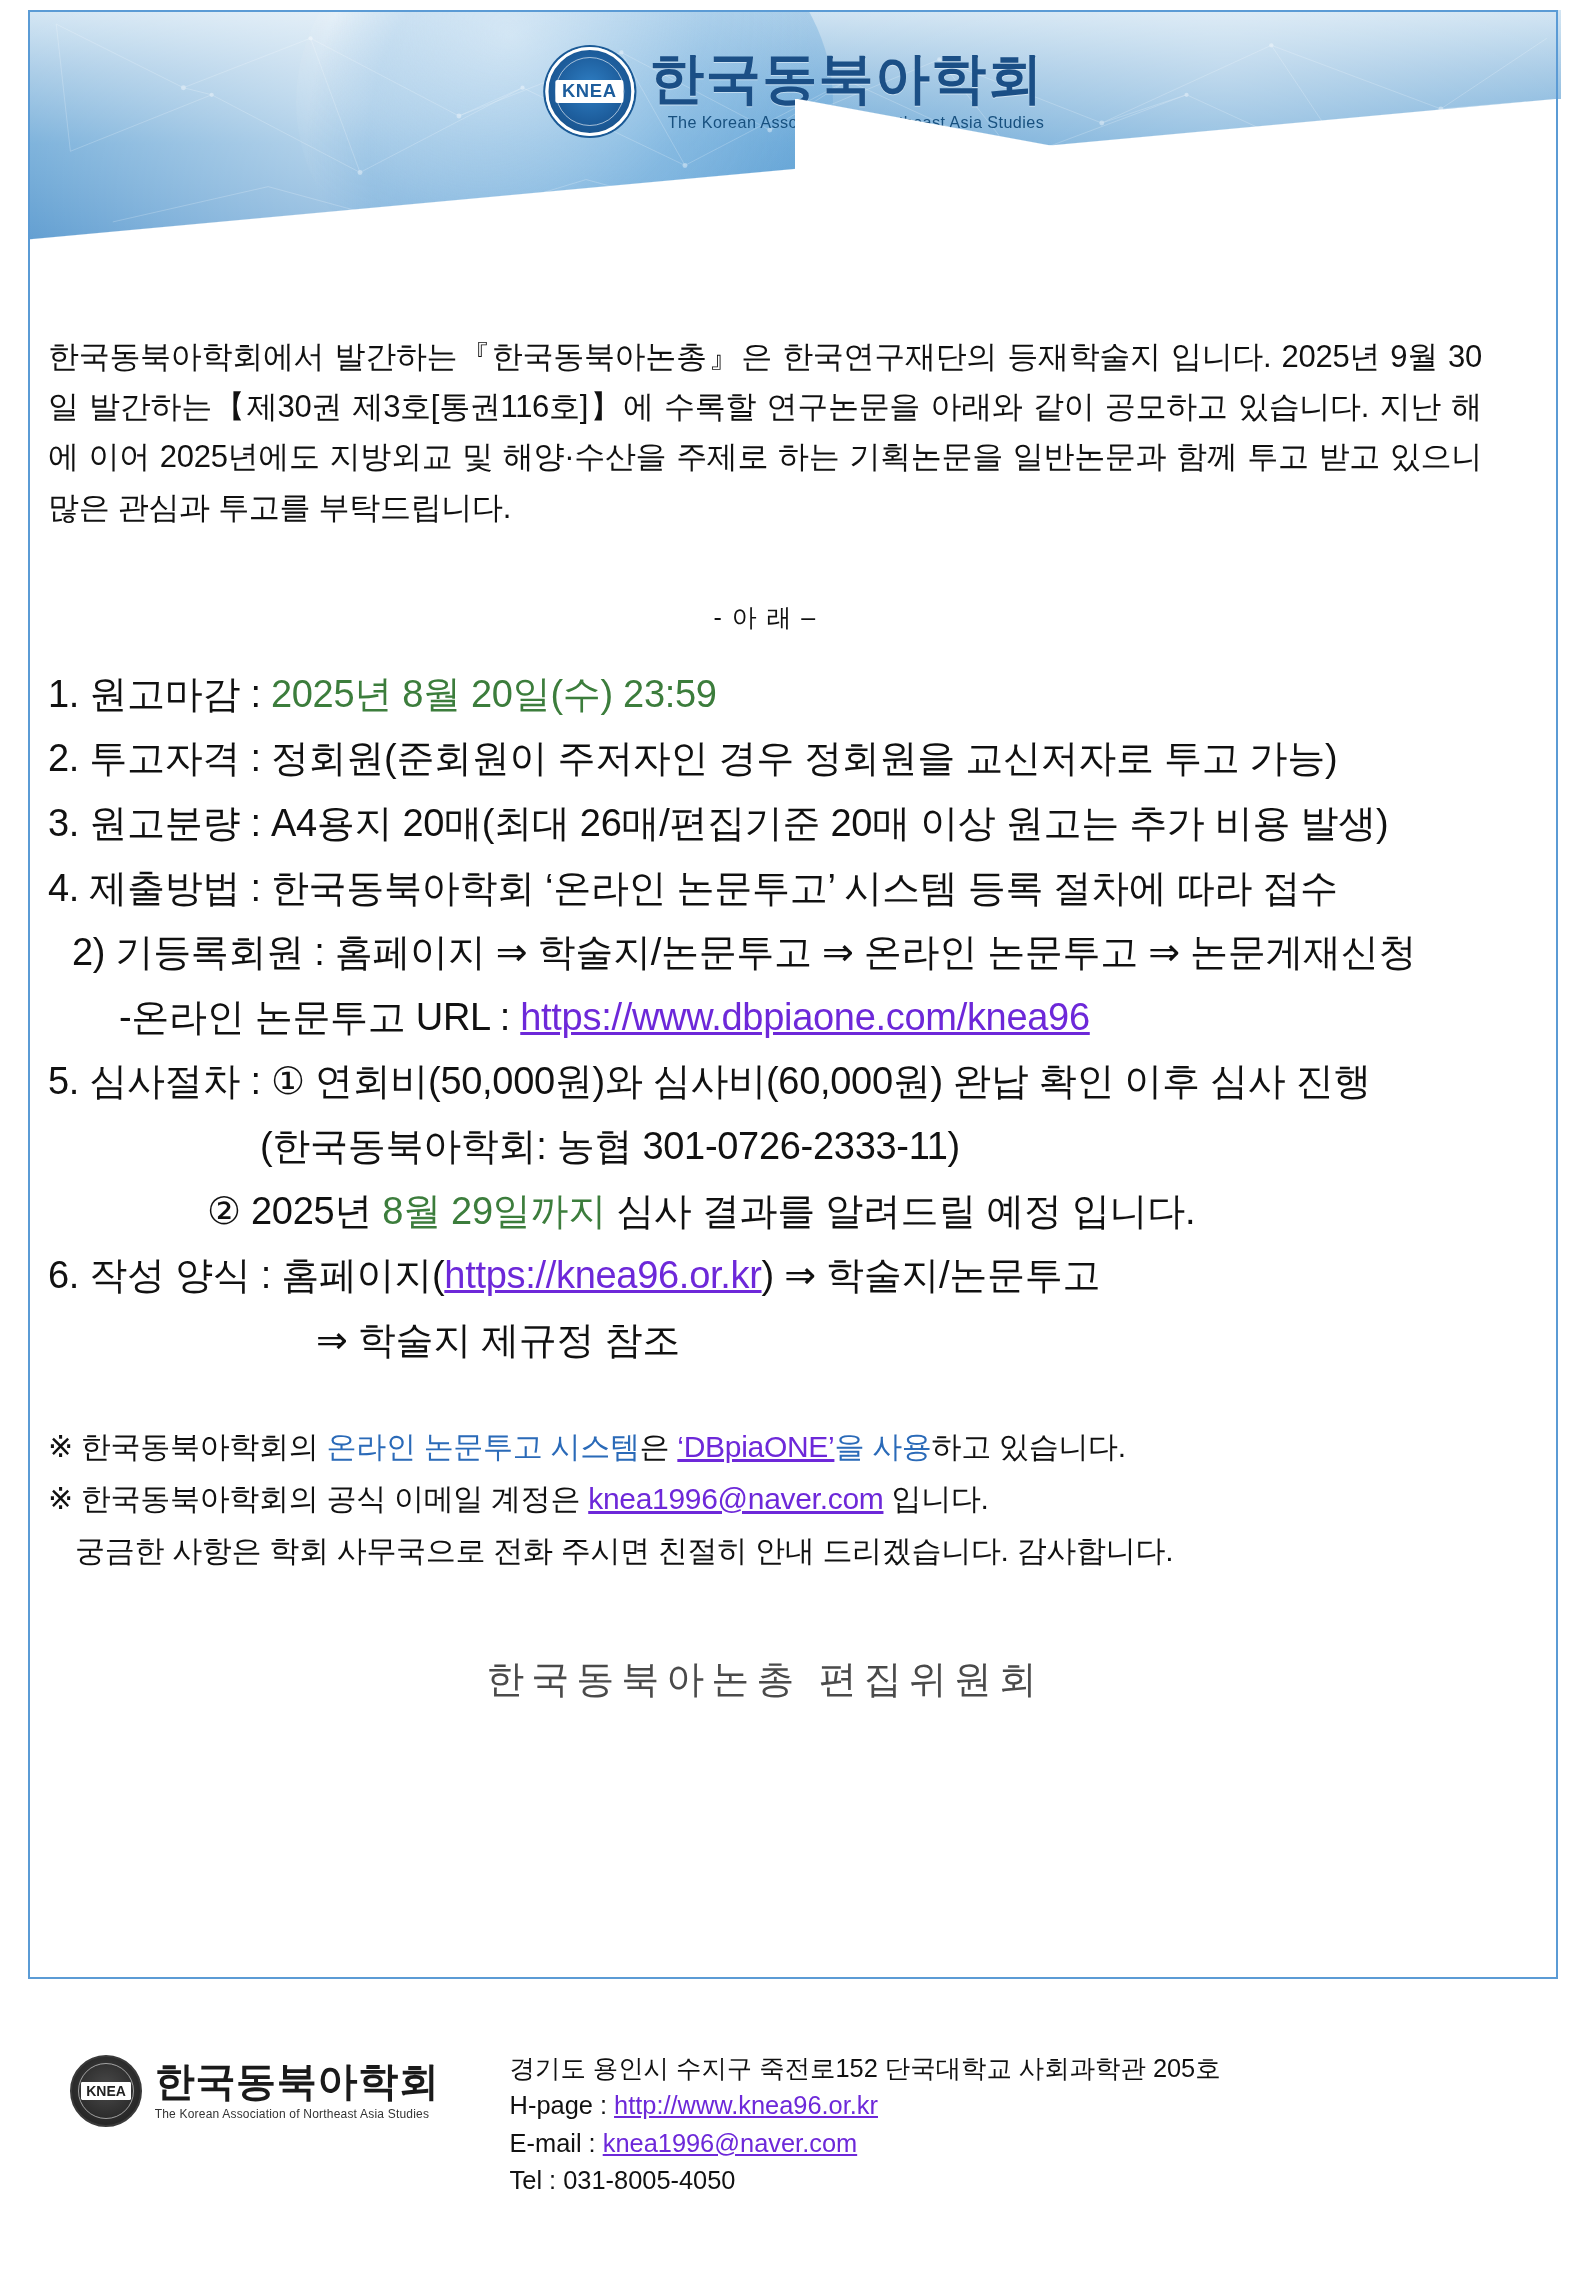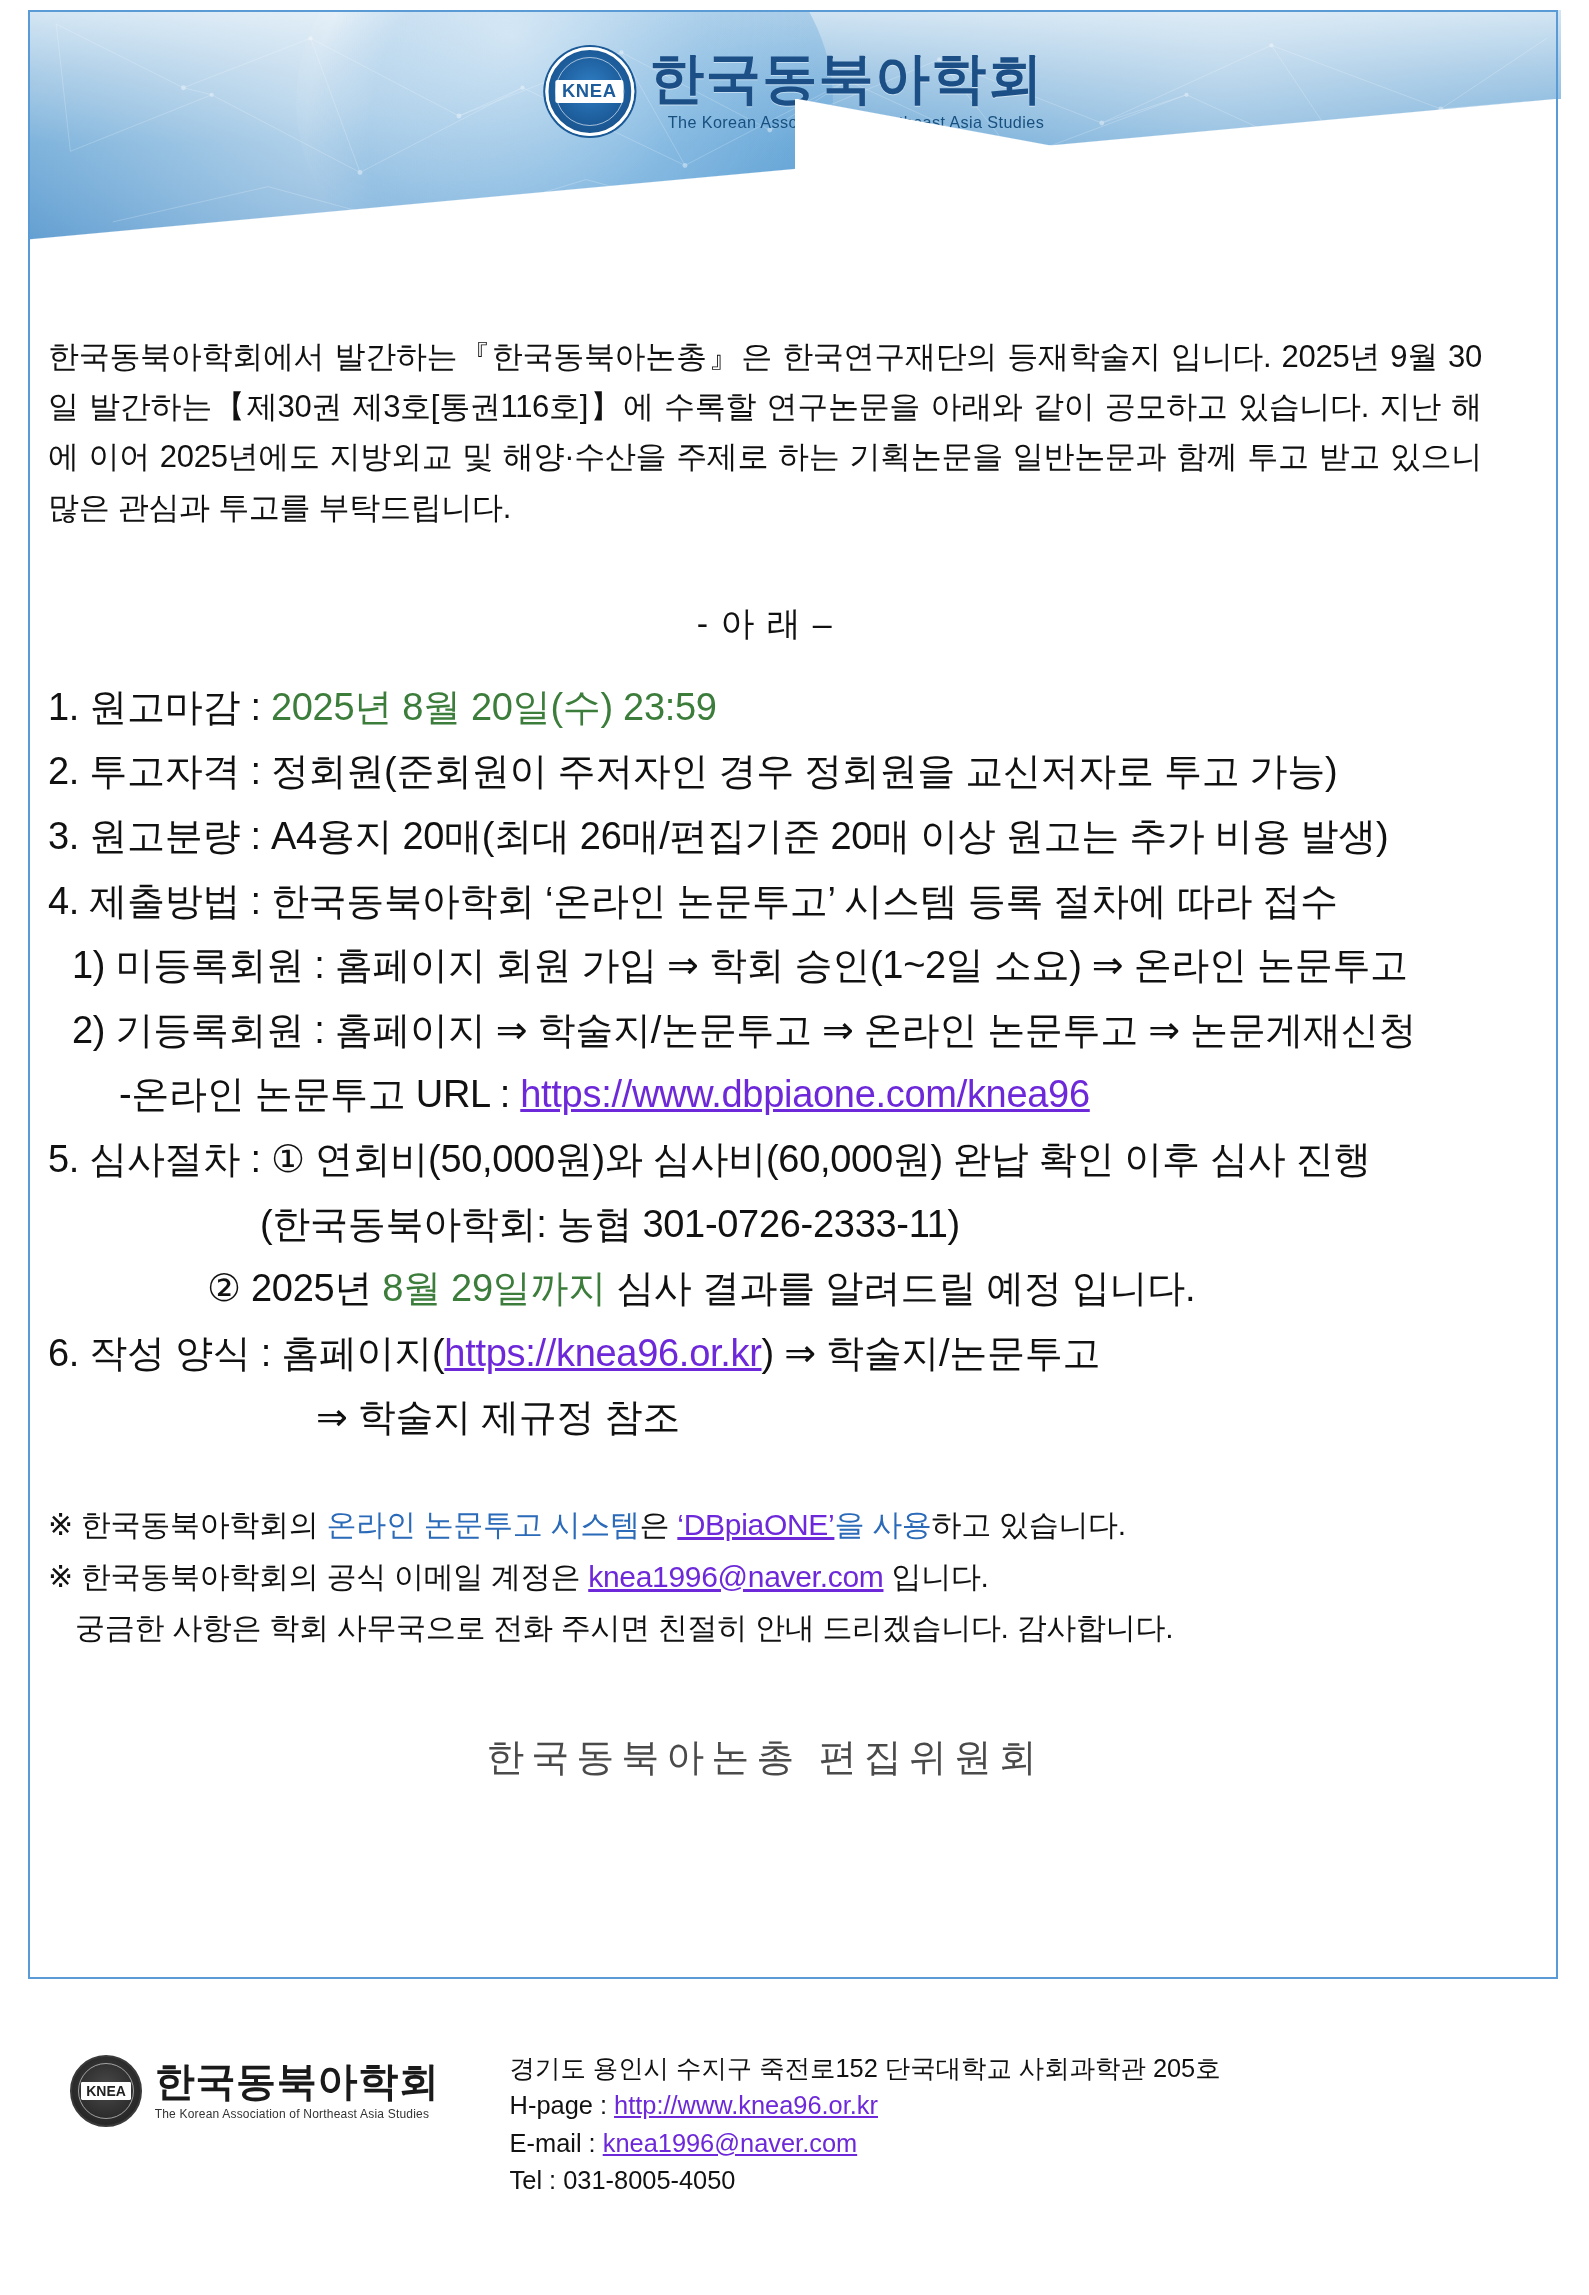--- a/index.html
+++ b/index.html
@@ -147,21 +147,21 @@
     font-size: 31px;
     line-height: 1.62;
     text-align: justify;
     text-justify: inter-character;
     letter-spacing: -0.3px;
     color: #111;
   }
 
   .arae {
     text-align: center;
-    font-size: 34px;
+    font-size: 25px;
     margin-top: 68px;
     margin-bottom: 28px;
     letter-spacing: 1.4px;
   }
 
   .list {
     font-size: 38px;
     line-height: 1.70;
     letter-spacing: -0.3px;
   }
@@ -313,21 +313,20 @@
 
     <div class="arae">- 아    래 –</div>
 
     <div class="list">
       <div class="row">
         <span>1. 원고마감 : </span><span class="green">2025년 8월 20일(수) 23:59</span>
       </div>
       <div class="row">2. 투고자격 : 정회원(준회원이 주저자인 경우 정회원을 교신저자로 투고 가능)</div>
       <div class="row">3. 원고분량 : A4용지 20매(최대 26매/편집기준 20매 이상 원고는 추가 비용 발생)</div>
       <div class="row">4. 제출방법 : 한국동북아학회 ‘온라인 논문투고’ 시스템 등록 절차에 따라 접수</div>
-      <div class="row indent1">1) 미등록회원 : 홈페이지 회원 가입 ⇒ 학회 승인(1~2일 소요) ⇒ 온라인 논문투고</div>
       <div class="row indent1">2) 기등록회원 : 홈페이지 ⇒ 학술지/논문투고 ⇒ 온라인 논문투고 ⇒ 논문게재신청</div>
       <div class="row indent2">
         <span>-온라인 논문투고 URL : </span><a class="link" href="#">https://www.dbpiaone.com/knea96</a>
       </div>
       <div class="row">5. 심사절차 : ① 연회비(50,000원)와 심사비(60,000원) 완납 확인 이후 심사 진행</div>
       <div class="row indent3">(한국동북아학회: 농협 301-0726-2333-11)</div>
       <div class="row indent5">
         <span>② 2025년 </span><span class="green">8월 29일까지</span><span> 심사 결과를 알려드릴 예정 입니다.</span>
       </div>
       <div class="row">

